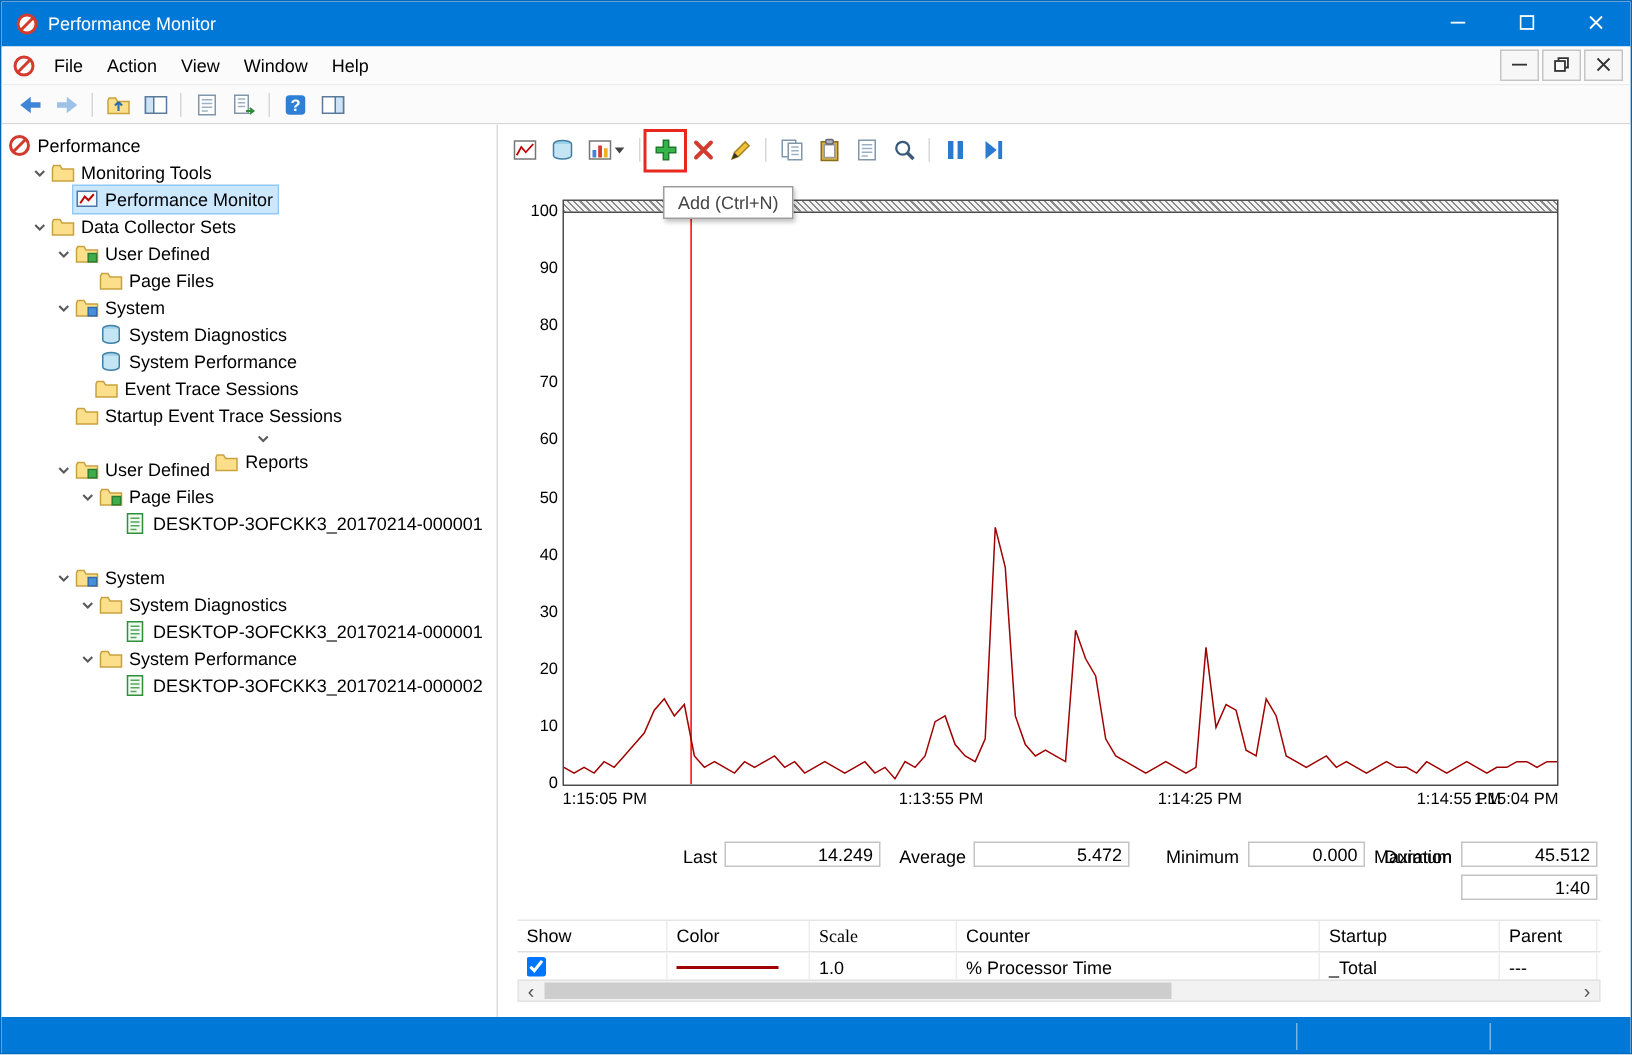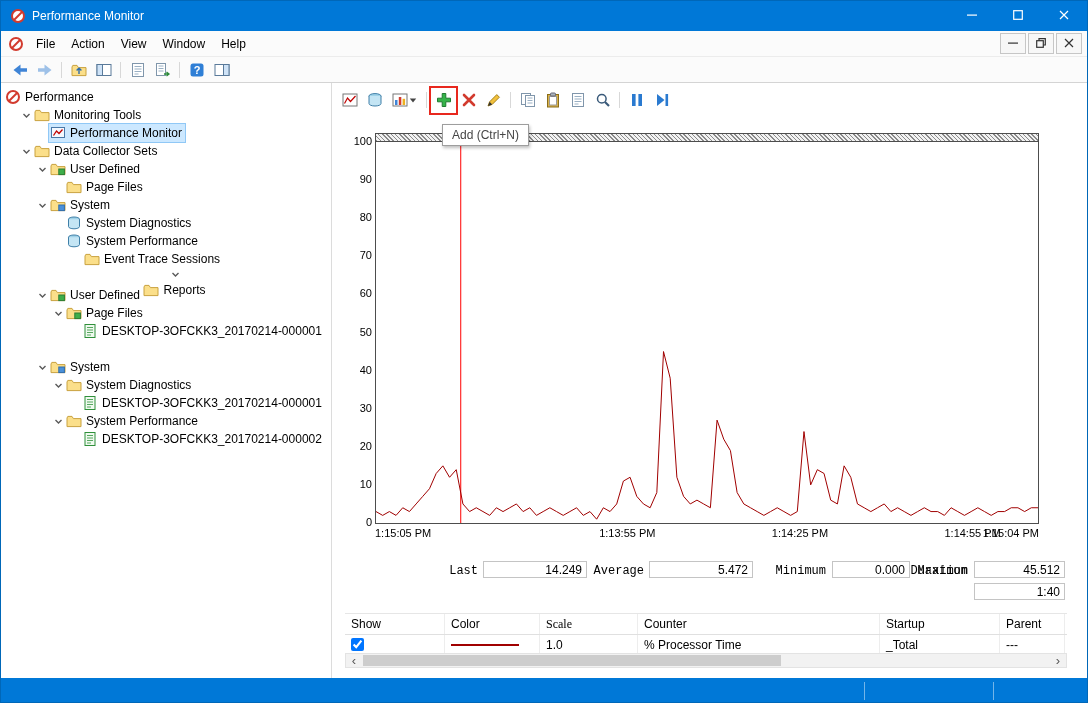--- a/index.html
+++ b/index.html
@@ -49,21 +49,21 @@
   .chart-box{position:absolute;left:43px;top:50px;width:664px;height:391px;box-sizing:border-box;border:1px solid #4d4d4d;background:#fff;display:flex;flex-direction:column;}
   .hatch{height:7px;flex:none;border-bottom:1px solid #4d4d4d;background:repeating-linear-gradient(45deg,#8a8a8a 0,#8a8a8a 1px,#f2f2f2 1px,#f2f2f2 3px);}
   .plot{flex:1;position:relative;overflow:hidden;}
   .plot svg{position:absolute;left:0;top:0;width:100%;height:100%;}
   .ylabels{position:absolute;left:0;top:58px;width:40px;height:381px;}
   .ylab{position:absolute;right:0;transform:translateY(-50%);font-size:11px;color:#000;}
   .xlabels{position:absolute;left:43px;top:444px;width:664px;height:14px;}
   .xlab{position:absolute;top:0;font-size:11px;color:#000;white-space:nowrap;}
 
   
-  .stat-label{position:absolute;font-size:12px;color:#000;text-align:right;font-family:Liberation Mono, monospace;}
+  .stat-label{position:absolute;font-size:12px;color:#000;text-align:right;}
   .stat-box{position:absolute;height:17px;box-sizing:border-box;border:1px solid #c4c4c4;background:#fff;font-size:12px;color:#000;display:flex;align-items:center;justify-content:flex-end;padding:0 4px;}
 
   
   .ctable{position:absolute;left:13px;top:530px;width:722px;border-top:1px solid #e6e6e6;background:#fff;}
   .crow{display:flex;align-items:flex-start;height:19px;border-bottom:1px solid #ededed;}
   .crow.chead{height:20px;border-bottom:1px solid #e0e0e0;}
   .ccell{height:100%;display:flex;align-items:center;padding-left:6px;box-sizing:border-box;border-right:1px solid #ededed;font-size:12px;color:#000;overflow:hidden;}
   .color-sample{height:2px;width:68px;}
   .ccheck{width:13px;height:13px;margin:0;}
 
@@ -333,29 +333,40 @@
           <span class="tree-inner">
             <span class="ticon">
               <svg width="16" height="16" viewBox="0 0 16 16" xmlns="http://www.w3.org/2000/svg">
                 <ellipse cx="8" cy="4.2" rx="5.5" ry="2.2" fill="#9fd2e8" stroke="#3f7fa8"></ellipse>
                 <path d="M2.5 4.2 L2.5 11.6 A 5.5 2.2 0 0 0 13.5 11.6 L13.5 4.2" fill="#c4e5f4" stroke="#3f7fa8"></path>
               </svg>
             </span>
             <span>System Performance</span>
           </span>
         </div>
-        <div class="tree-row" style="padding-left: 29px; gap: 40px;">
+        <div class="tree-row" style="padding-left: 48px;">
           <span class="chev"></span>
           <span class="tree-inner">
             <span class="ticon">
               <svg width="16" height="16" viewBox="0 0 16 16" xmlns="http://www.w3.org/2000/svg">
                 <path d="M1 5 L1 13.6 L15 13.6 L15 5.6 L7.4 5.6 L6 3.4 L1.8 3.4 Z" fill="#fbdf8a" stroke="#c9a23f"></path>
               </svg>
             </span>
             <span>Event Trace Sessions</span>
+          </span>
+        </div>
+        <div class="tree-row" style="padding-left: 35px;">
+          <span class="chev"></span>
+          <span class="tree-inner">
+            <span class="ticon">
+              <svg width="16" height="16" viewBox="0 0 16 16" xmlns="http://www.w3.org/2000/svg">
+                <path d="M1 5 L1 13.6 L15 13.6 L15 5.6 L7.4 5.6 L6 3.4 L1.8 3.4 Z" fill="#fbdf8a" stroke="#c9a23f"></path>
+              </svg>
+            </span>
+            <span>Startup Event Trace Sessions</span>
           </span>
         </div>
         <div class="tree-row" style="padding-left: 19px; flex-direction: column;">
           <span class="chev">
             <svg width="11" height="11" viewBox="0 0 11 11" xmlns="http://www.w3.org/2000/svg">
               <polyline points="2.5,4 5.5,7 8.5,4" fill="none" stroke="#5a5a5a" stroke-width="1.4"></polyline>
             </svg>
           </span>
           <span class="tree-inner">
             <span class="ticon">

